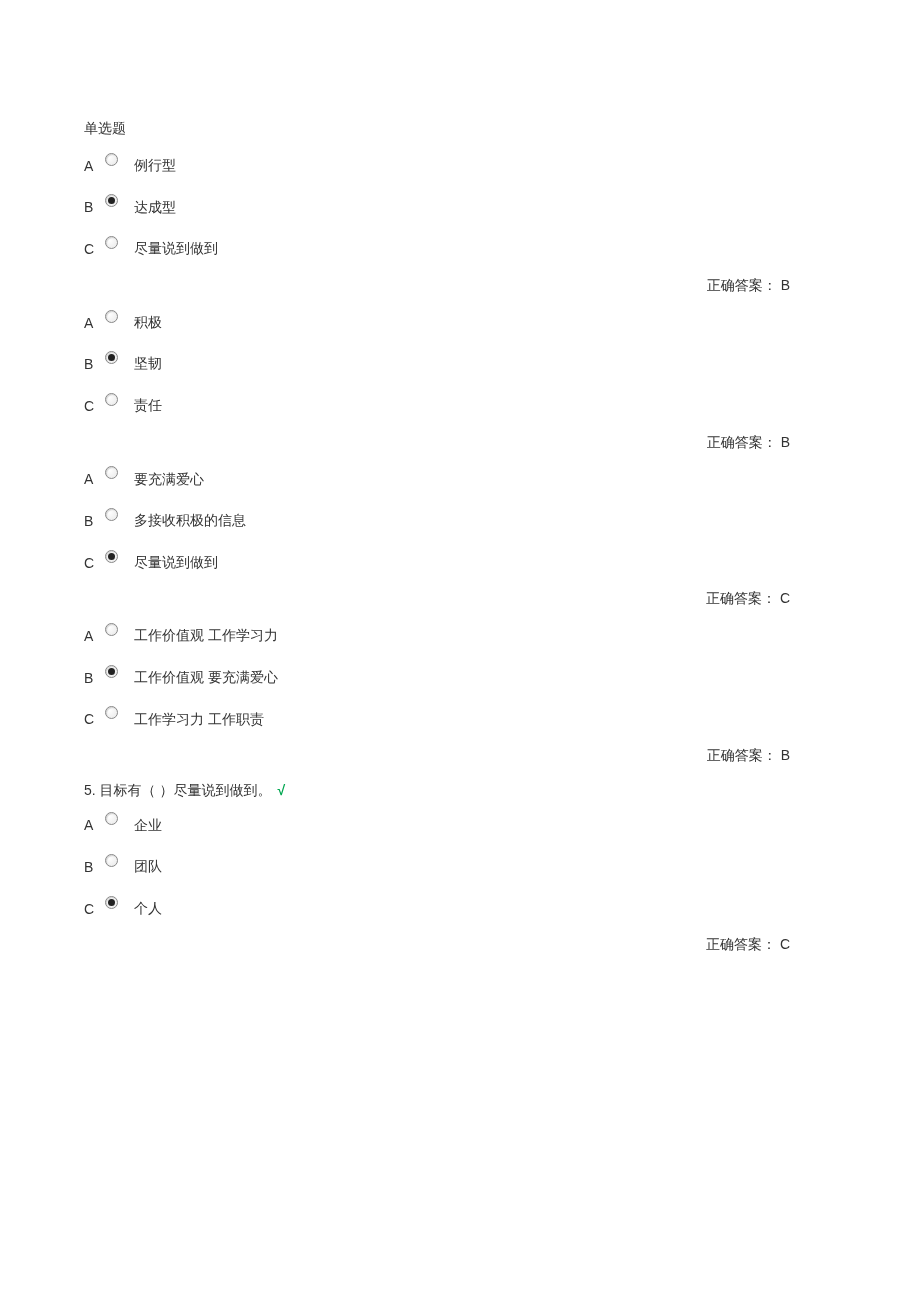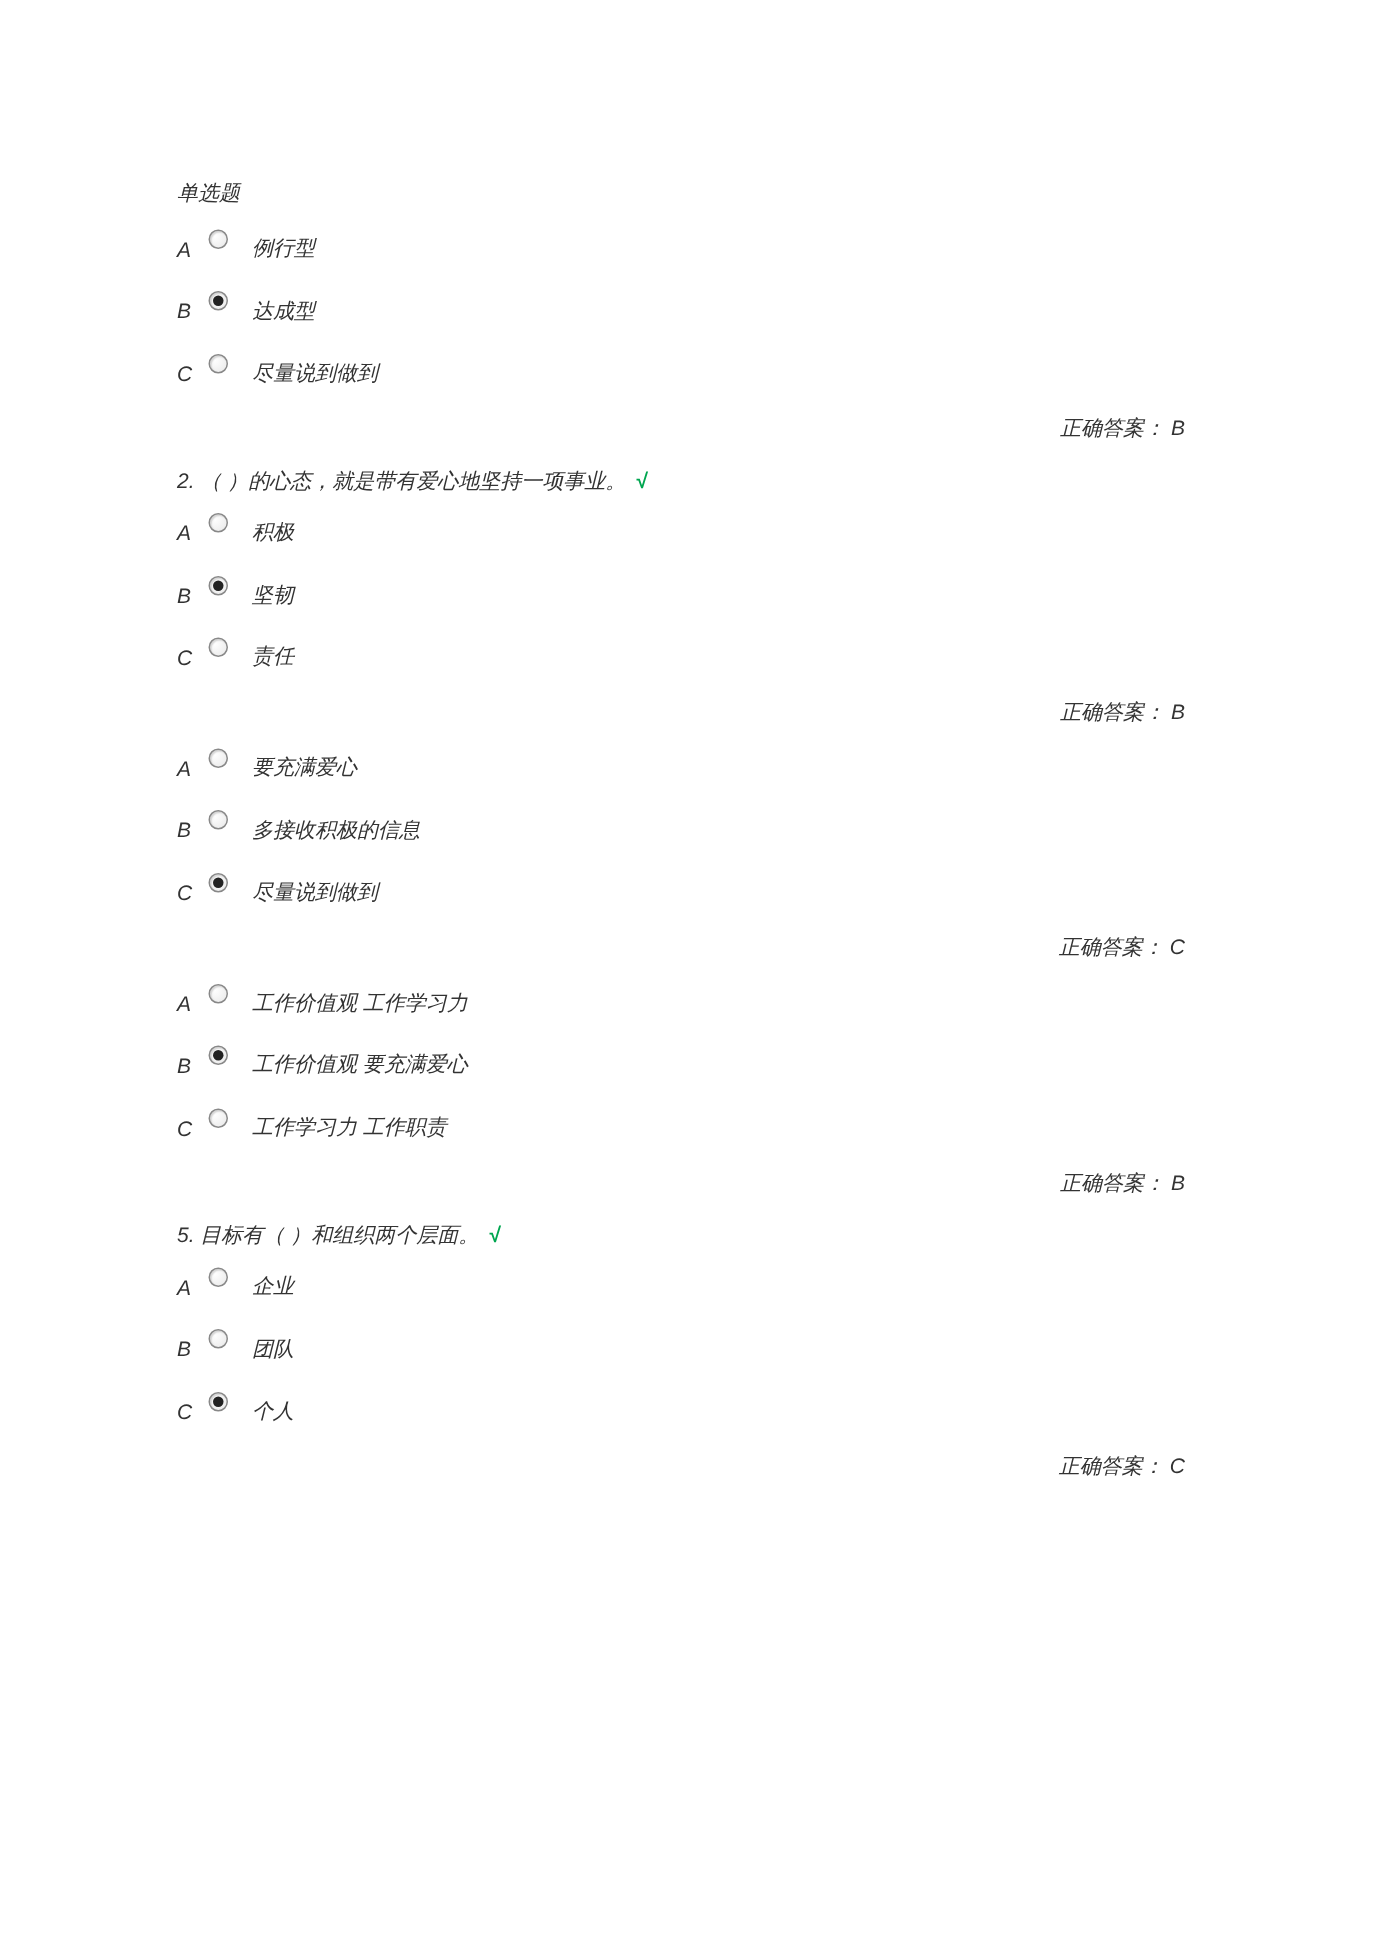--- a/index.html
+++ b/index.html
@@ -5,22 +5,21 @@
     body {
       margin: 0;
       padding: 0;
       font-family: "Microsoft YaHei", "SimSun", Arial, sans-serif;
       font-size: 14px;
       color: #333333;
       background: #ffffff;
       width: 920px;
     }
     .content {
-      padding: 120px 130px 100px 118px;
-      font-style: italic;
+      padding: 120px 130px 100px 84px;
     }
     .section-title {
       margin-bottom: 14px;
     }
     .question {
       margin-bottom: 4px;
     }
     .question-text {
       margin-bottom: 10px;
       line-height: 1.6;
@@ -113,21 +112,20 @@
         <div class="option">
           <span class="option-letter">C</span>
           <span class="radio-wrap">
             <span class="radio"></span>
           </span>
           <span class="option-label">尽量说到做到</span>
         </div>
         <div class="answer-line"><span class="answer-label">正确答案：</span><span class="answer-value">B</span></div>
       </div>
       <div class="question">
-        <div class="question-text"><span class="q-num">2.</span> <span class="q-body">（ ）的心态，就是带有爱心地坚持一项事业。</span><span class="checkmark">√</span></div>
         <div class="option">
           <span class="option-letter">A</span>
           <span class="radio-wrap">
             <span class="radio"></span>
           </span>
           <span class="option-label">积极</span>
         </div>
         <div class="option">
           <span class="option-letter">B</span>
           <span class="radio-wrap">
@@ -186,21 +184,21 @@
         <div class="option">
           <span class="option-letter">C</span>
           <span class="radio-wrap">
             <span class="radio"></span>
           </span>
           <span class="option-label">工作学习力 工作职责</span>
         </div>
         <div class="answer-line"><span class="answer-label">正确答案：</span><span class="answer-value">B</span></div>
       </div>
       <div class="question">
-        <div class="question-text"><span class="q-num">5.</span> <span class="q-body">目标有（ ）和组织两个层面。</span><span class="checkmark">√</span></div>
+        <div class="question-text"><span class="q-num">5.</span> <span class="q-body">目标有（ ）尽量说到做到。</span><span class="checkmark">√</span></div>
         <div class="option">
           <span class="option-letter">A</span>
           <span class="radio-wrap">
             <span class="radio"></span>
           </span>
           <span class="option-label">企业</span>
         </div>
         <div class="option">
           <span class="option-letter">B</span>
           <span class="radio-wrap">

